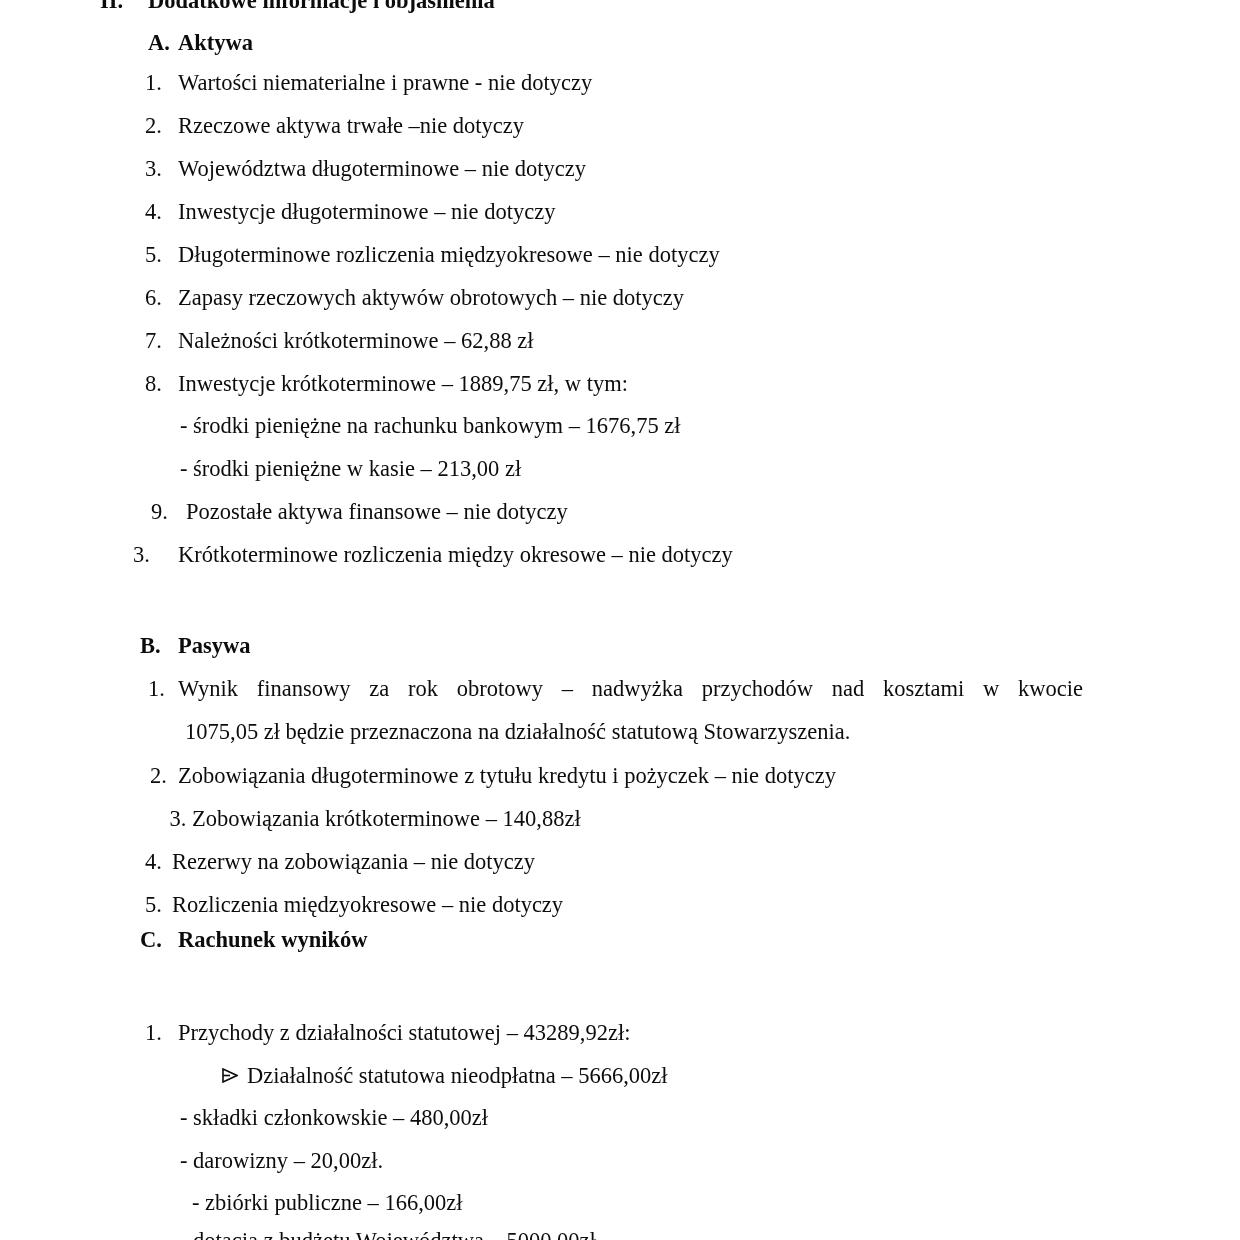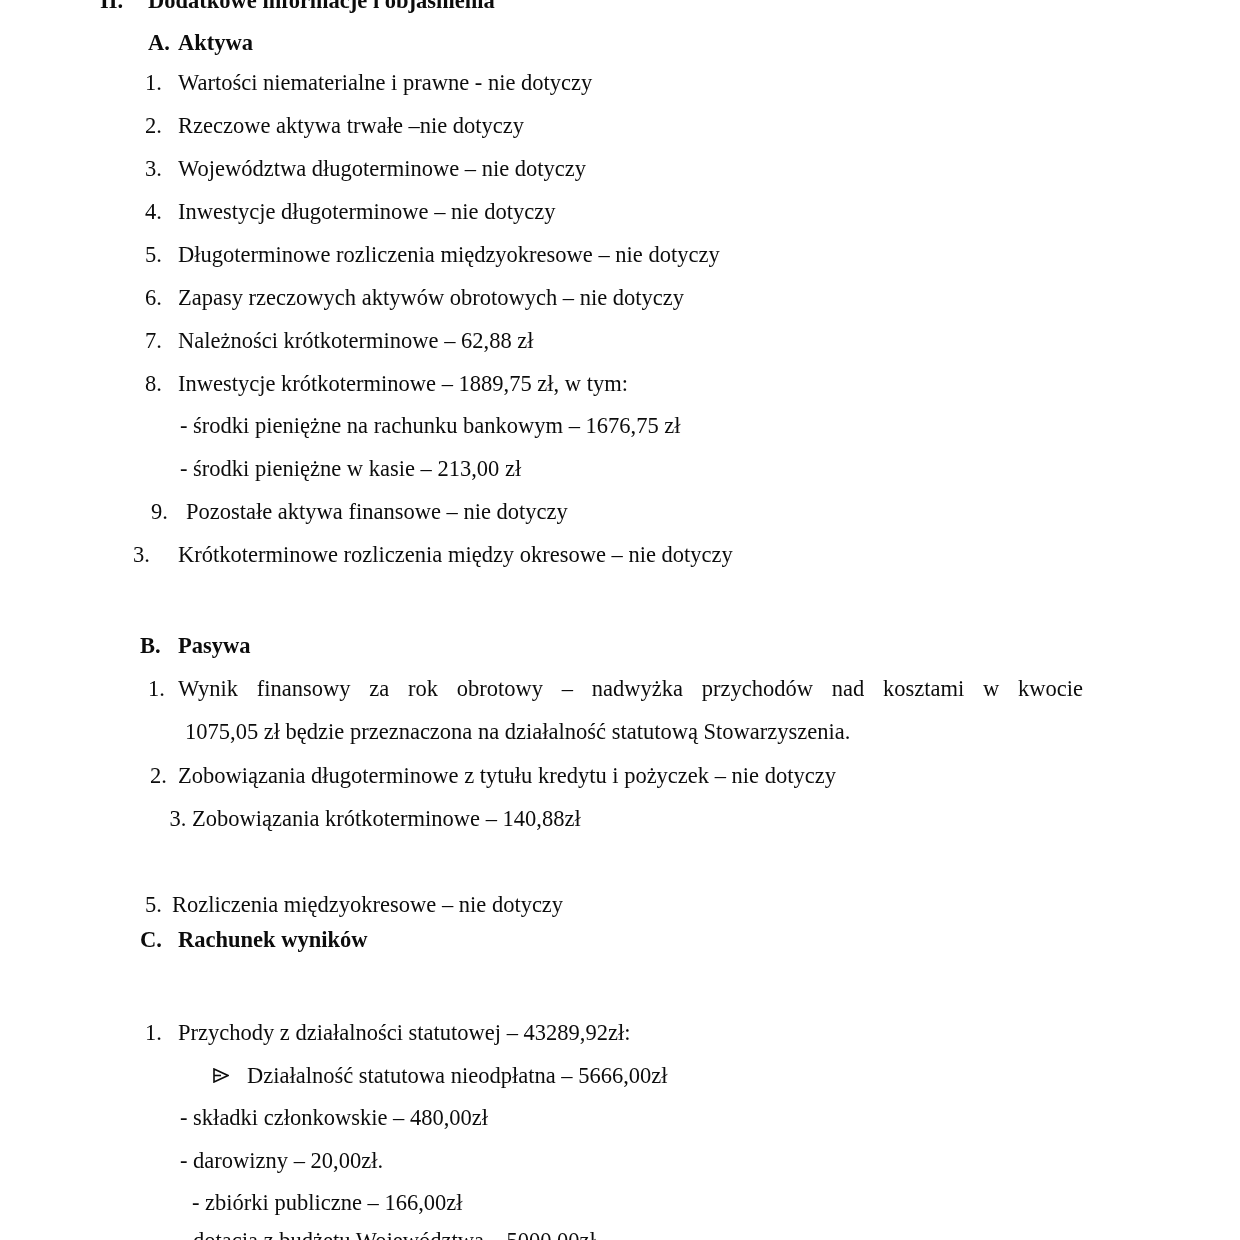--- a/index.html
+++ b/index.html
@@ -120,33 +120,36 @@
   </div>
   <div class="line" style="top:710px; left:185px;">
     <span>1075,05 zł będzie przeznaczona na działalność statutową Stowarzyszenia.</span>
   </div>
   <div class="line" style="top:754px; left:150px;">
     <span class="marker w28">2.</span><span>Zobowiązania długoterminowe z tytułu kredytu i pożyczek – nie dotyczy</span>
   </div>
   <div class="line" style="top:797px; left:164px;text-align:center;">
     <span class="marker w28">3.</span><span>Zobowiązania krótkoterminowe – 140,88zł</span>
   </div>
+  <div class="line" style="top:840px; left:145px;">
+    <span class="marker w27">4.</span><span>Rezerwy na zobowiązania – nie dotyczy</span>
+  </div>
   <div class="line" style="top:883px; left:145px;">
     <span class="marker w27">5.</span><span>Rozliczenia międzyokresowe – nie dotyczy</span>
   </div>
 
   <div class="line bold" style="top:918px; left:140px;">
     <span class="marker w38">C.</span><span>Rachunek wyników</span>
   </div>
 
   <div class="line" style="top:1011px; left:145px;">
     <span class="marker w33">1.</span><span>Przychody z działalności statutowej – 43289,92zł:</span>
   </div>
 
-  <div class="line" style="top:1054px; left:213px;">
+  <div class="line" style="top:1054px; left:213px;text-align:center;">
     <span class="bullet-wrap"><svg class="arrowhead" width="16" height="15" viewBox="0 0 16 15">
           <polygon points="1,1 15,7.5 1,14" fill="#ffffff" stroke="#0c0c0c" stroke-width="1.6"></polygon>
           <line x1="1" y1="7.5" x2="8" y2="7.5" stroke="#0c0c0c" stroke-width="1.6"></line>
         </svg></span><span>Działalność statutowa nieodpłatna – 5666,00zł</span>
   </div>
 
   <div class="line" style="top:1096px; left:180px;">
     <span>- składki członkowskie – 480,00zł</span>
   </div>
   <div class="line" style="top:1139px; left:180px;">

